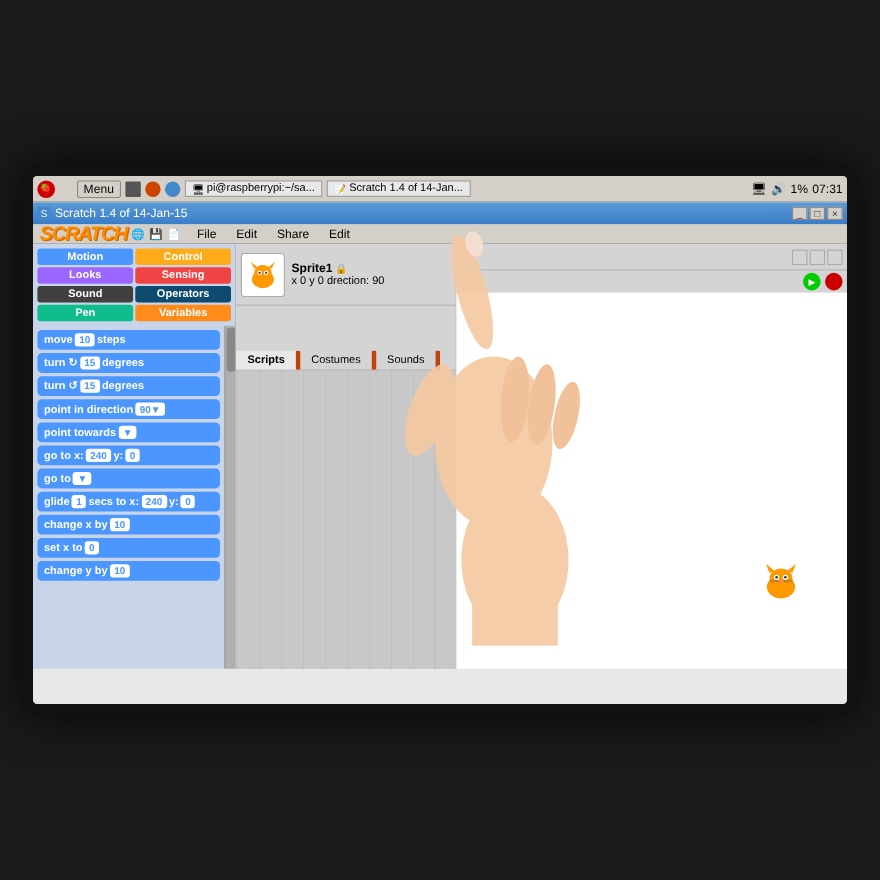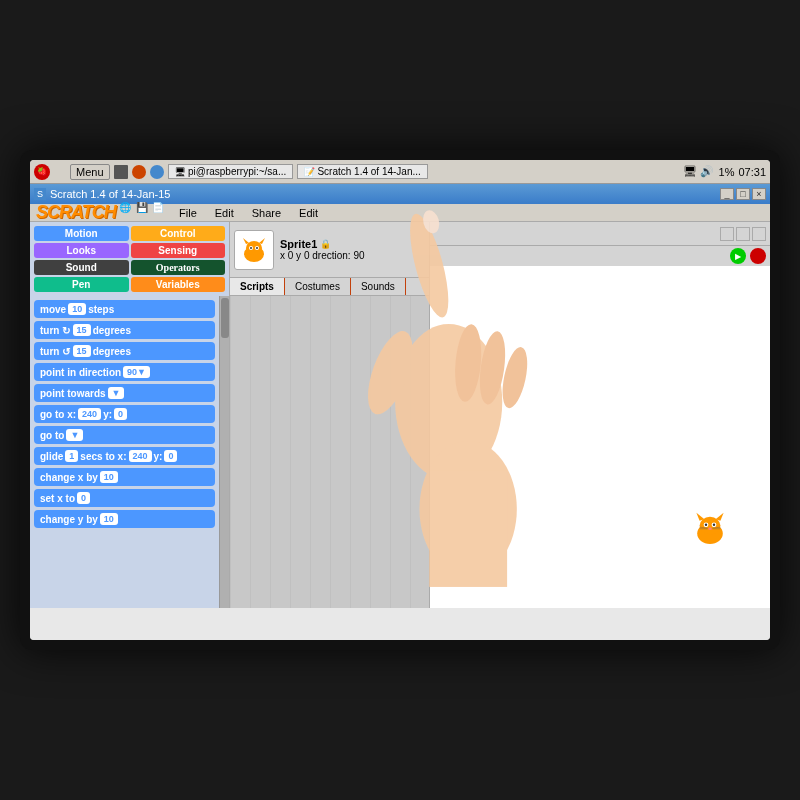--- a/index.html
+++ b/index.html
@@ -157,21 +157,21 @@
     }
 
     
     .scratch-main {
       display: flex;
       height: calc(100% - 70px);
     }
 
     
     .blocks-panel {
-      width: 200px;
+      width: 185px;
       background: #c8d4e8;
       border-right: 1px solid #aaa;
       display: flex;
       flex-direction: column;
     }
 
     .category-bar {
       display: grid;
       grid-template-columns: 1fr 1fr;
       gap: 2px;
@@ -187,21 +187,21 @@
       color: white;
       font-weight: bold;
       text-align: center;
     }
 
     .cat-motion { background: #4c97ff; }
     .cat-control { background: #ffab19; }
     .cat-looks { background: #9966ff; }
     .cat-sensing { background: #ef4444; }
     .cat-sound { background: #404040; }
-    .cat-operators { background: #14532d; font-family: Liberation Serif, serif; }
+    .cat-operators { background: #0c4a6e; }
     .cat-pen { background: #0fbd8c; }
     .cat-variables { background: #ff8c1a; }
 
     .blocks-list {
       padding: 4px;
       overflow-y: auto;
       flex: 1;
     }
 
     .block {
@@ -270,21 +270,22 @@
     .script-tabs {
       display: flex;
       border-bottom: 1px solid #aaa;
       background: #d4d4d4;
     }
 
     .script-tab {
       padding: 3px 10px;
       font-size: 10px;
       cursor: pointer;
-      border-right: 1px solid #c2410c;
+      border-right: 4px solid #c2410c;
+      margin-top: 41px;
     }
 
     .script-tab.active {
       background: #e8e8e8;
       font-weight: bold;
     }
 
     
     .scripts-area {
       flex: 1;
@@ -421,21 +422,21 @@
         <span style="font-size:9px;background:#4488cc;width:12px;height:12px;display:inline-flex;align-items:center;justify-content:center;">S</span>
         <span>Scratch 1.4 of 14-Jan-15</span>
         <div class="window-controls">
           <div class="win-ctrl">_</div>
           <div class="win-ctrl">□</div>
           <div class="win-ctrl">×</div>
         </div>
       </div>
 
       <div class="menubar">
-        <div style="display:flex;gap:4px;">
+        <div style="display:flex;align-items:center;gap:4px;">
           <div class="scratch-logo">SCRATCH</div>
           <span style="font-size:10px;color:#555;">🌐</span>
           <span style="font-size:10px;color:#555;">💾</span>
           <span style="font-size:10px;color:#555;">📄</span>
         </div>
         <div class="menubar-item">File</div>
         <div class="menubar-item">Edit</div>
         <div class="menubar-item">Share</div>
         <div class="menubar-item">Edit</div>
       </div>

